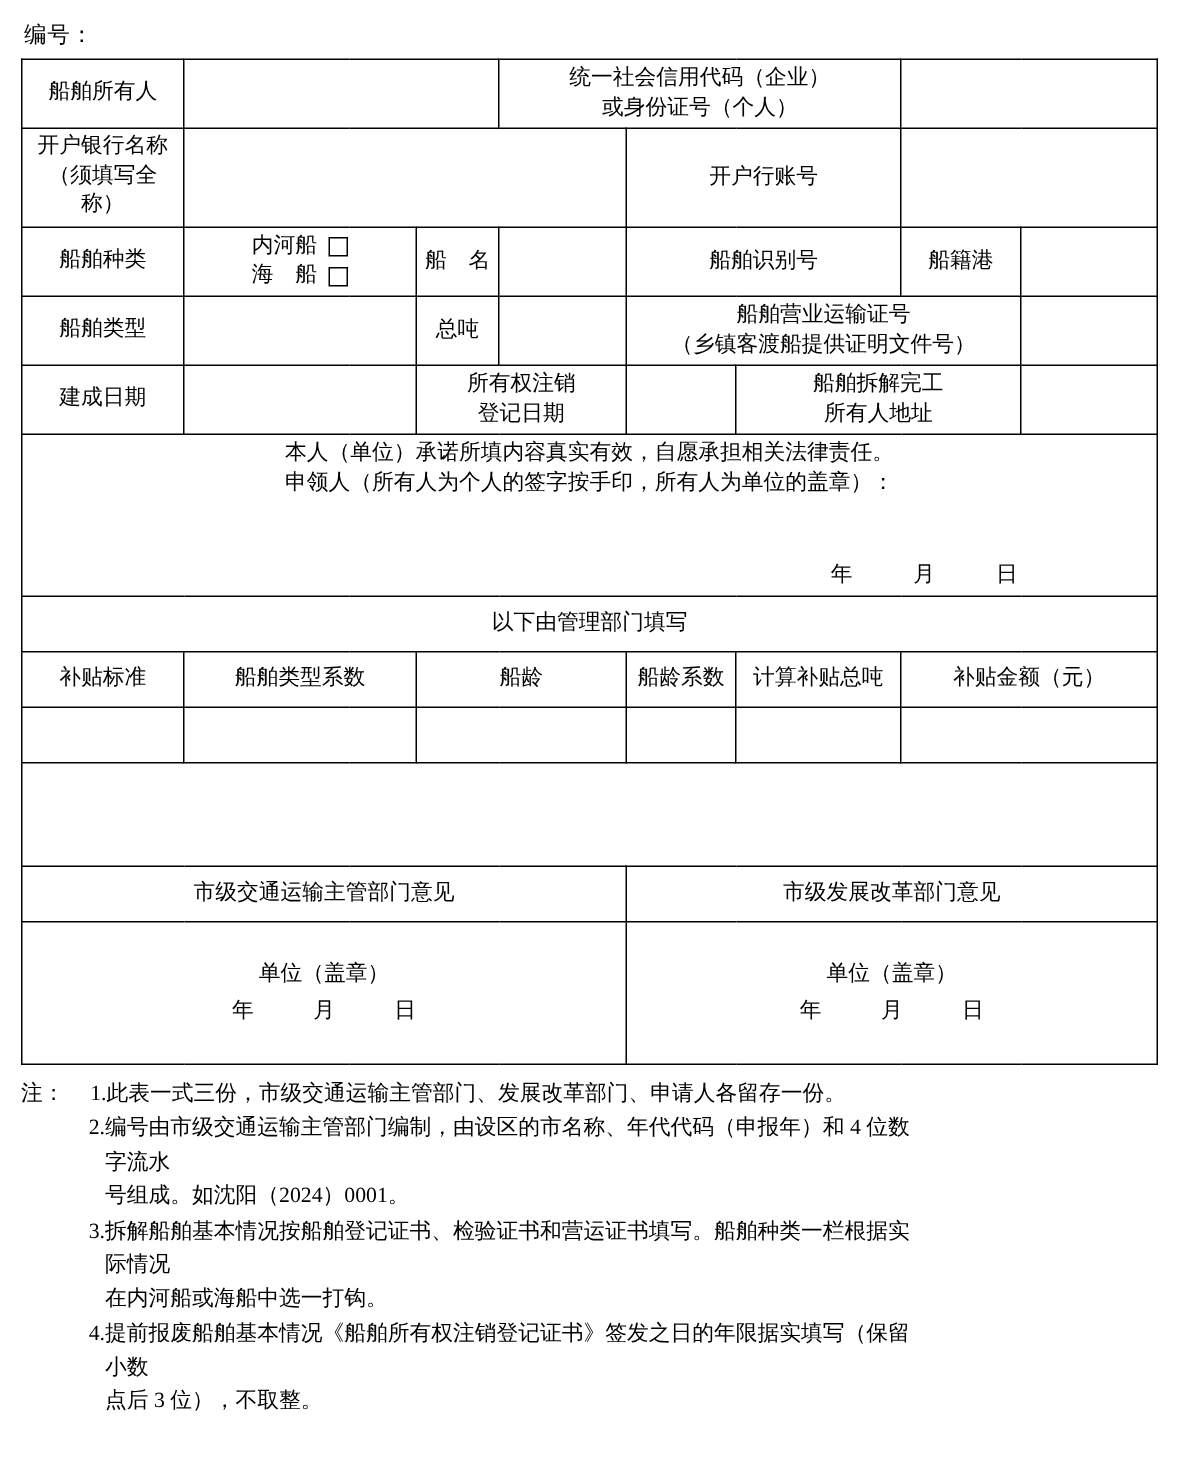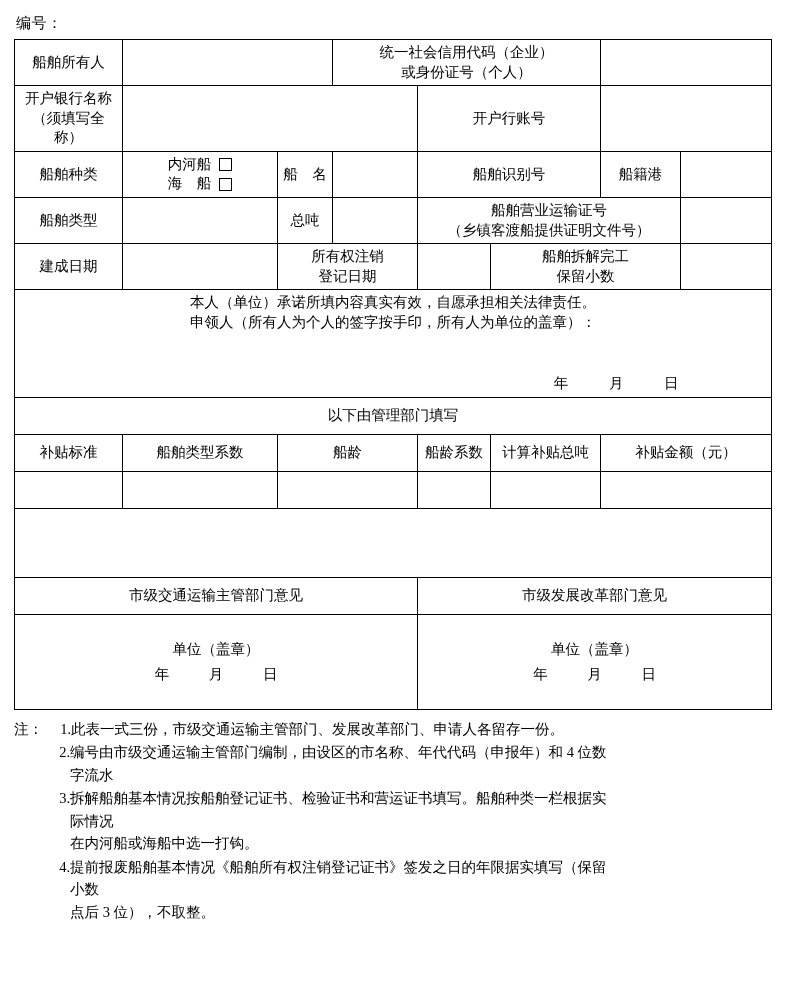--- a/index.html
+++ b/index.html
@@ -36,21 +36,21 @@
     padding: 3px 4px;
     text-align: center;
     vertical-align: middle;
     font-size: 14.5px;
     line-height: 1.35;
   }
   td.left {
     text-align: left;
     padding-left: 8px;
   }
-  .tall-38 { height: 38px; }
+  .tall-38 { height: 38px; font-family: Liberation Mono, monospace; }
   .tall-30 { height: 30px; }
   .cell-2line { line-height: 1.3; }
   .chk {
     display: inline-block;
     width: 11px;
     height: 11px;
     border: 1px solid #000;
     vertical-align: middle;
   }
   .kindbox {
@@ -199,21 +199,21 @@
     <tr>
       <td class="tall-38">建成日期</td>
       <td colspan="2"></td>
       <td colspan="2" class="cell-2line">
         <div>所有权注销</div>
         <div>登记日期</div>
       </td>
       <td></td>
       <td colspan="2" class="cell-2line">
         <div>船舶拆解完工</div>
-        <div>保留小数</div>
+        <div>所有人地址</div>
       </td>
       <td></td>
     </tr>
 
     <tr>
       <td colspan="9" class="declare sign-area">
         <div>本人（单位）承诺所填内容真实有效，自愿承担相关法律责任。</div>
         <div>申领人（所有人为个人的签字按手印，所有人为单位的盖章）：</div>
         <div style="height:42px"></div>
         <div class="date-line ymd">
@@ -280,20 +280,21 @@
     <div class="note-row">
       <div class="note-label">注：</div>
       <div class="note-num">1.</div>
       <div class="note-text">此表一式三份，市级交通运输主管部门、发展改革部门、申请人各留存一份。</div>
     </div>
 
     <div class="note-item" style="margin-left:30px">
       <div class="note-num">2.</div>
       <div class="note-body">
         <div>编号由市级交通运输主管部门编制，由设区的市名称、年代代码（申报年）和 4 位数字流水</div>
+        <div>号组成。如沈阳（2024）0001。</div>
       </div>
     </div>
 
     <div class="note-item" style="margin-left:30px">
       <div class="note-num">3.</div>
       <div class="note-body">
         <div>拆解船舶基本情况按船舶登记证书、检验证书和营运证书填写。船舶种类一栏根据实际情况</div>
         <div>在内河船或海船中选一打钩。</div>
       </div>
     </div>

